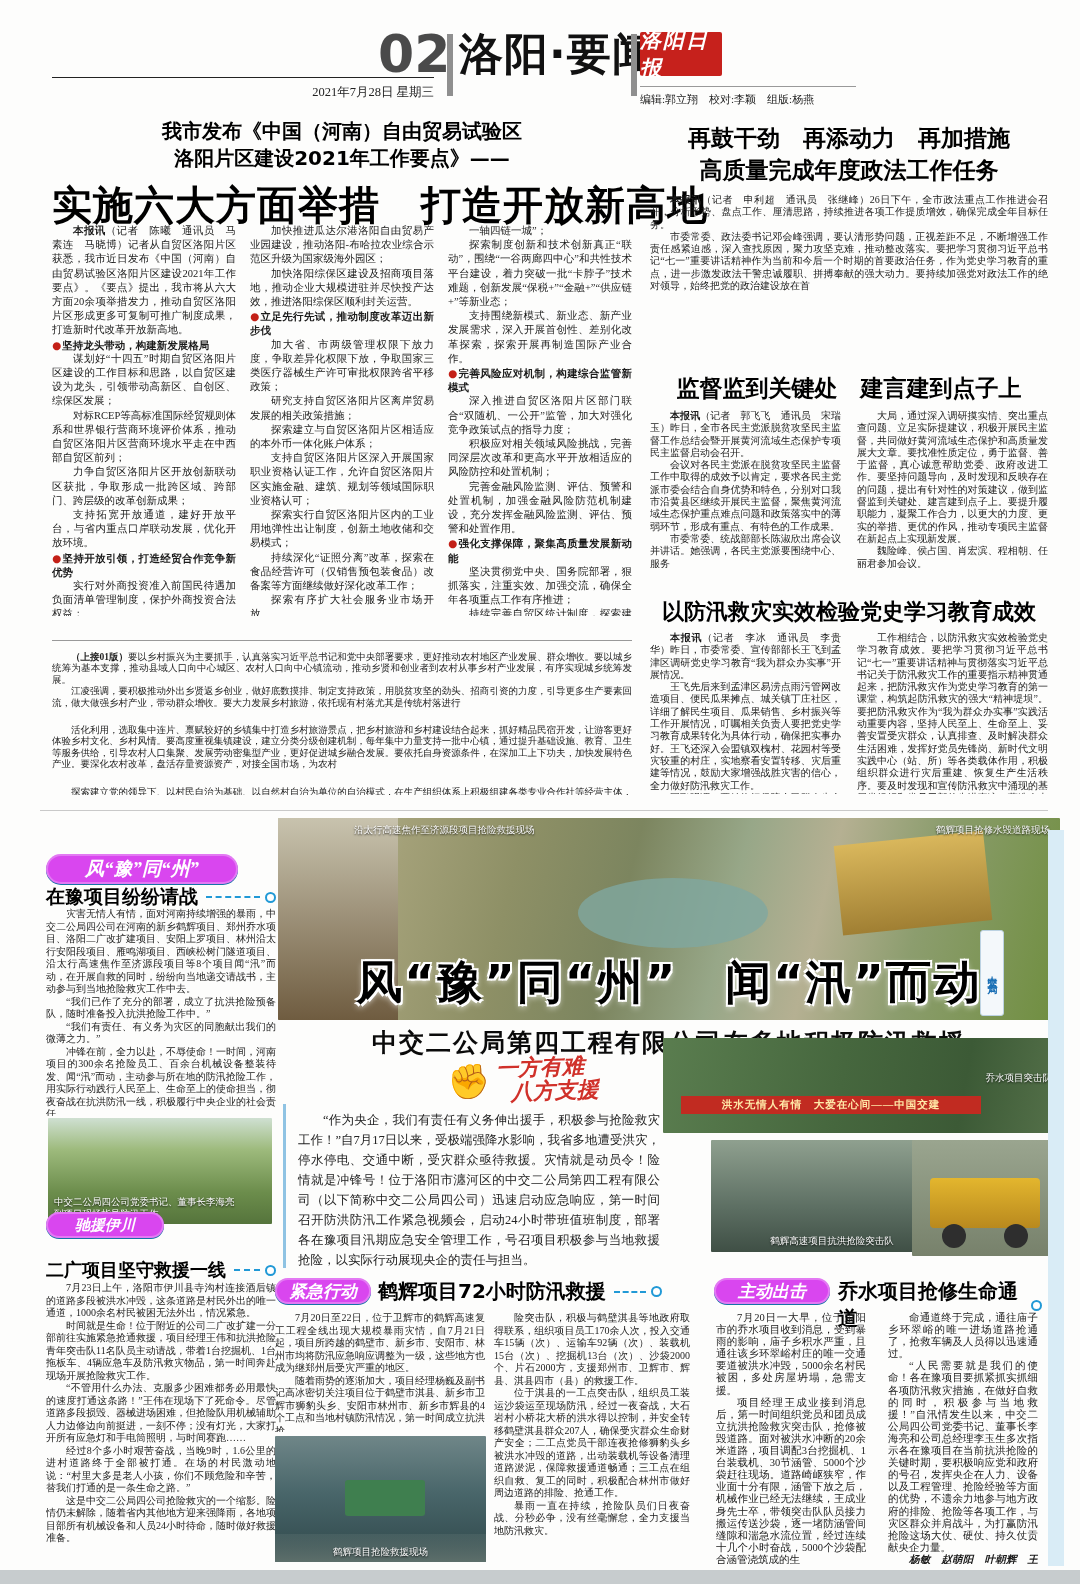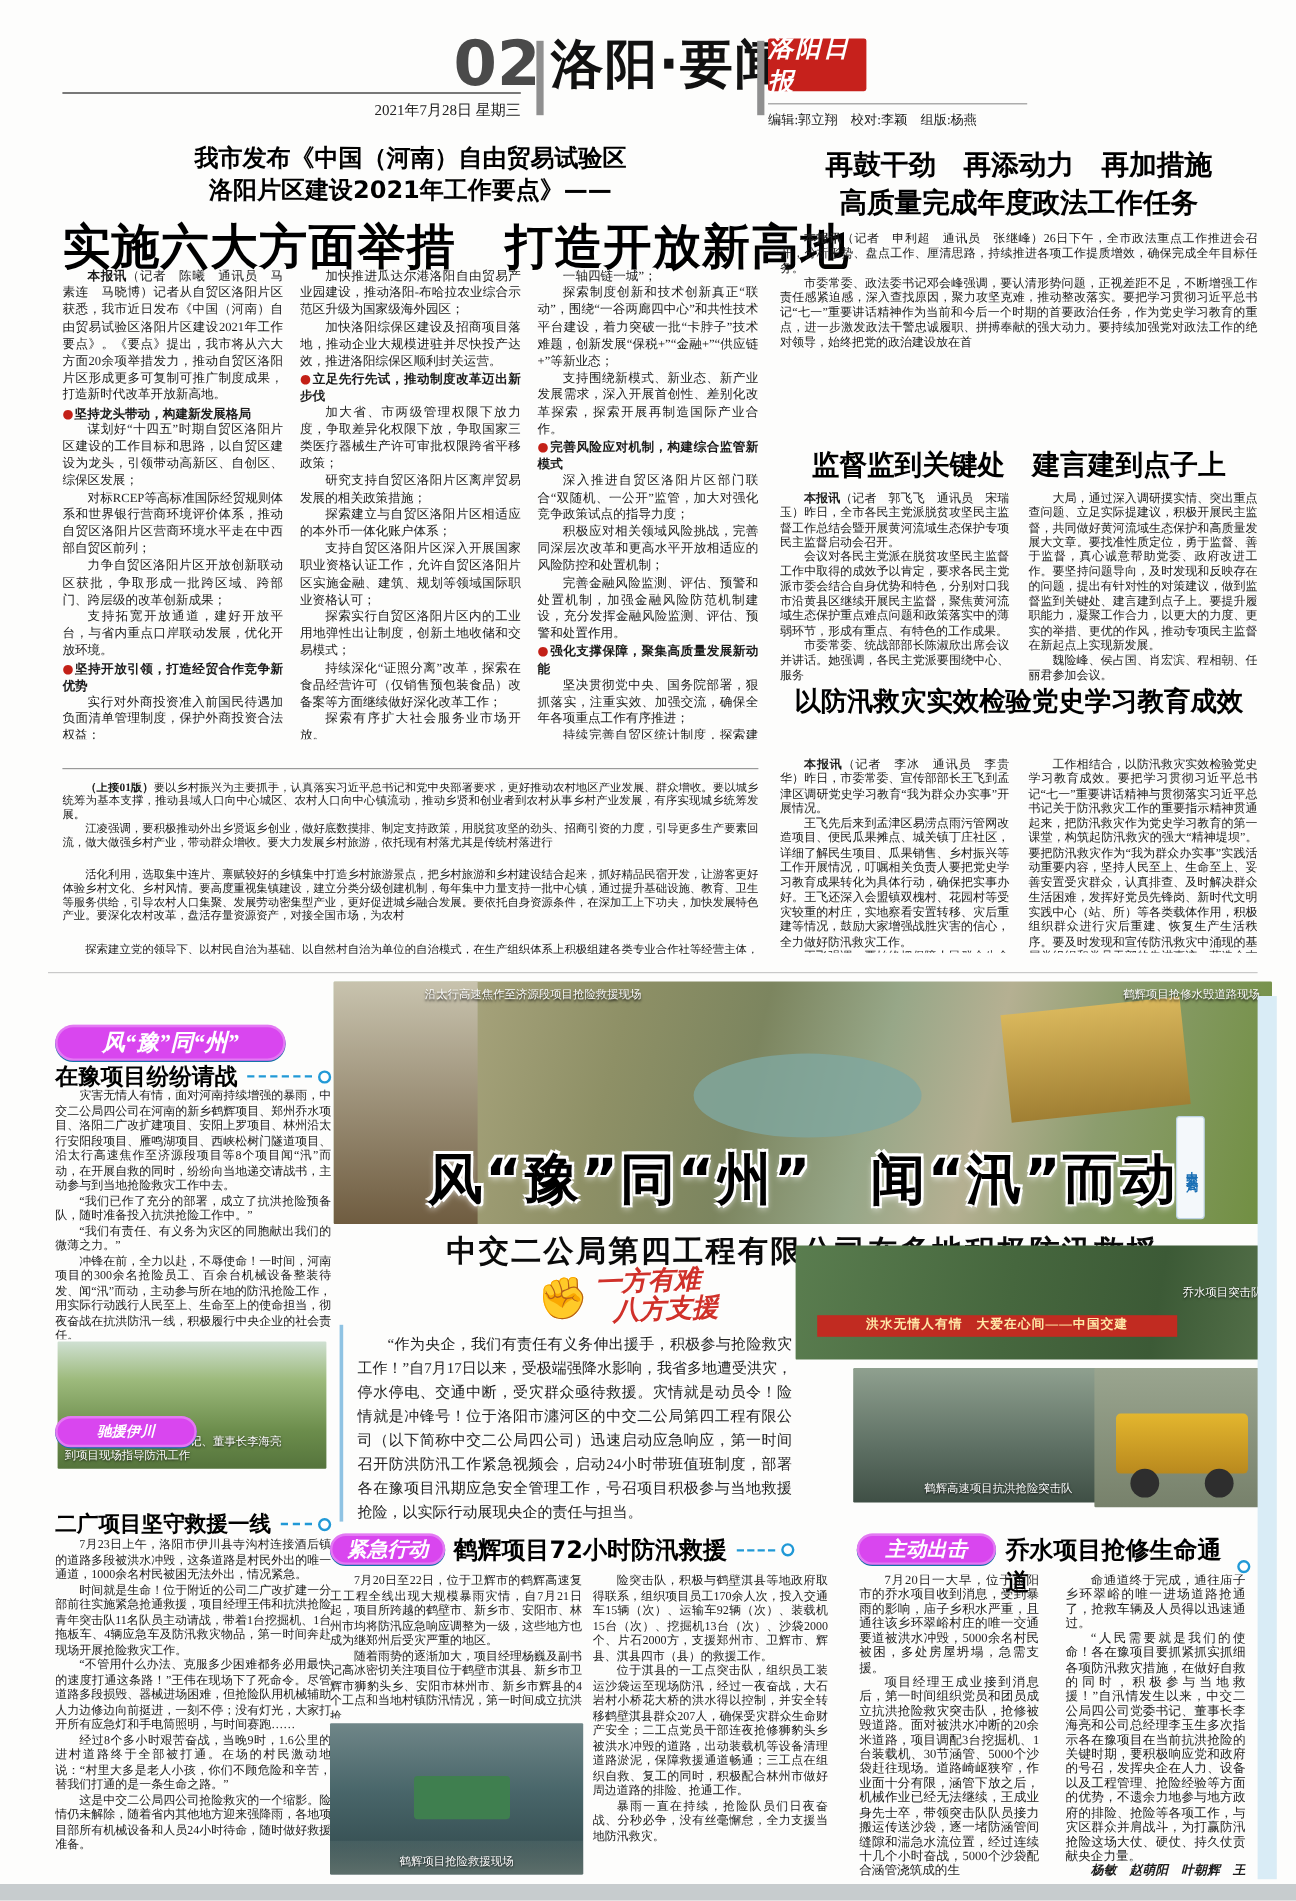--- a/index.html
+++ b/index.html
@@ -144,21 +144,21 @@
         <p><b>本报讯</b>（记者　郭飞飞　通讯员　宋瑞玉）昨日，全市各民主党派脱贫攻坚民主监督工作总结会暨开展黄河流域生态保护专项民主监督启动会召开。</p>
         <p>会议对各民主党派在脱贫攻坚民主监督工作中取得的成效予以肯定，要求各民主党派市委会结合自身优势和特色，分别对口我市沿黄县区继续开展民主监督，聚焦黄河流域生态保护重点难点问题和政策落实中的薄弱环节，形成有重点、有特色的工作成果。</p>
         <p>市委常委、统战部部长陈淑欣出席会议并讲话。她强调，各民主党派要围绕中心、服务</p>
       </div>
       <div class="col">
         <p>大局，通过深入调研摸实情、突出重点查问题、立足实际提建议，积极开展民主监督，共同做好黄河流域生态保护和高质量发展大文章。要找准性质定位，勇于监督、善于监督，真心诚意帮助党委、政府改进工作。要坚持问题导向，及时发现和反映存在的问题，提出有针对性的对策建议，做到监督监到关键处、建言建到点子上。要提升履职能力，凝聚工作合力，以更大的力度、更实的举措、更优的作风，推动专项民主监督在新起点上实现新发展。</p>
         <p>魏险峰、侯占国、肖宏滨、程相朝、任丽君参加会议。</p>
       </div>
     </div>
 
-  <div class="abs headline-md ctr" style="left:650px;top:570px;width:398px;font-size:22px;">以防汛救灾实效检验党史学习教育成效</div>
+  <div class="abs headline-md ctr" style="left:650px;top:596px;width:398px;font-size:22px;">以防汛救灾实效检验党史学习教育成效</div>
   <div class="abs cols g16 rt-body" style="left:650px;top:632px;width:398px;height:162px;">
       <div class="col">
         <p><b>本报讯</b>（记者　李冰　通讯员　李贵华）昨日，市委常委、宣传部部长王飞到孟津区调研党史学习教育“我为群众办实事”开展情况。</p>
         <p>王飞先后来到孟津区易涝点雨污管网改造项目、便民瓜果摊点、城关镇丁庄社区，详细了解民生项目、瓜果销售、乡村振兴等工作开展情况，叮嘱相关负责人要把党史学习教育成果转化为具体行动，确保把实事办好。王飞还深入会盟镇双槐村、花园村等受灾较重的村庄，实地察看安置转移、灾后重建等情况，鼓励大家增强战胜灾害的信心，全力做好防汛救灾工作。</p>
         <p>王飞强调，要始终把保障人民群众生命财产安全放在第一位，抓细抓实各项防汛救灾措施，切实推动党史学习教育与防汛救灾</p>
       </div>
       <div class="col">
         <p>工作相结合，以防汛救灾实效检验党史学习教育成效。要把学习贯彻习近平总书记“七一”重要讲话精神与贯彻落实习近平总书记关于防汛救灾工作的重要指示精神贯通起来，把防汛救灾作为党史学习教育的第一课堂，构筑起防汛救灾的强大“精神堤坝”。要把防汛救灾作为“我为群众办实事”实践活动重要内容，坚持人民至上、生命至上、妥善安置受灾群众，认真排查、及时解决群众生活困难，发挥好党员先锋岗、新时代文明实践中心（站、所）等各类载体作用，积极组织群众进行灾后重建、恢复生产生活秩序。要及时发现和宣传防汛救灾中涌现的基层党组织和党员干部的先进事迹，营造众志成城抗击防汛救灾保卫战的浓厚氛围。</p>
       </div>
     </div>
@@ -213,21 +213,21 @@
       <p>“我们已作了充分的部署，成立了抗洪抢险预备队，随时准备投入抗洪抢险工作中。”</p>
       <p>“我们有责任、有义务为灾区的同胞献出我们的微薄之力。”</p>
       <p>冲锋在前，全力以赴，不辱使命！一时间，河南项目的300余名抢险员工、百余台机械设备整装待发、闻“汛”而动，主动参与所在地的防汛抢险工作，用实际行动践行人民至上、生命至上的使命担当，彻夜奋战在抗洪防汛一线，积极履行中央企业的社会责任。</p>
     </div>
 
   <div class="ph" style="left:48px;top:1118px;width:224px;height:106px;background:linear-gradient(180deg,#cfe0d2 0%,#9dba7c 30%,#6c8d4c 70%,#55743c);">
     <div class="cap" style="left:6px;bottom:16px;">中交二公局四公司党委书记、董事长李海亮</div>
     <div class="cap" style="left:6px;bottom:4px;">到项目现场指导防汛工作</div>
   </div>
 
-  <div class="abs badge" style="left:46px;top:1180px;width:118px;height:26px;font-size:12px;">驰援伊川</div>
+  <div class="abs badge" style="left:46px;top:1212px;width:118px;height:26px;font-size:15px;">驰援伊川</div>
   <div class="abs fhead" style="left:46px;top:1258px;width:230px;font-size:18px;">
     <span>二广项目坚守救援一线</span>
     <span class="dash"></span>
     <span class="ring"></span>
   </div>
   <div class="abs ft-body" style="left:46px;top:1282px;width:230px;height:272px;overflow:hidden;">
       <p>7月23日上午，洛阳市伊川县寺沟村连接酒后镇的道路多段被洪水冲毁，这条道路是村民外出的唯一通道，1000余名村民被困无法外出，情况紧急。</p>
       <p>时间就是生命！位于附近的公司二广改扩建一分部前往实施紧急抢通救援，项目经理王伟和抗洪抢险青年突击队11名队员主动请战，带着1台挖掘机、1台拖板车、4辆应急车及防汛救灾物品，第一时间奔赴现场开展抢险救灾工作。</p>
       <p>“不管用什么办法、克服多少困难都务必用最快的速度打通这条路！”王伟在现场下了死命令。尽管道路多段损毁、器械进场困难，但抢险队用机械辅助人力边修边向前挺进，一刻不停；没有灯光，大家打开所有应急灯和手电筒照明，与时间赛跑……</p>
       <p>经过8个多小时艰苦奋战，当晚9时，1.6公里的进村道路终于全部被打通。在场的村民激动地说：“村里大多是老人小孩，你们不顾危险和辛苦，替我们打通的是一条生命之路。”</p>

